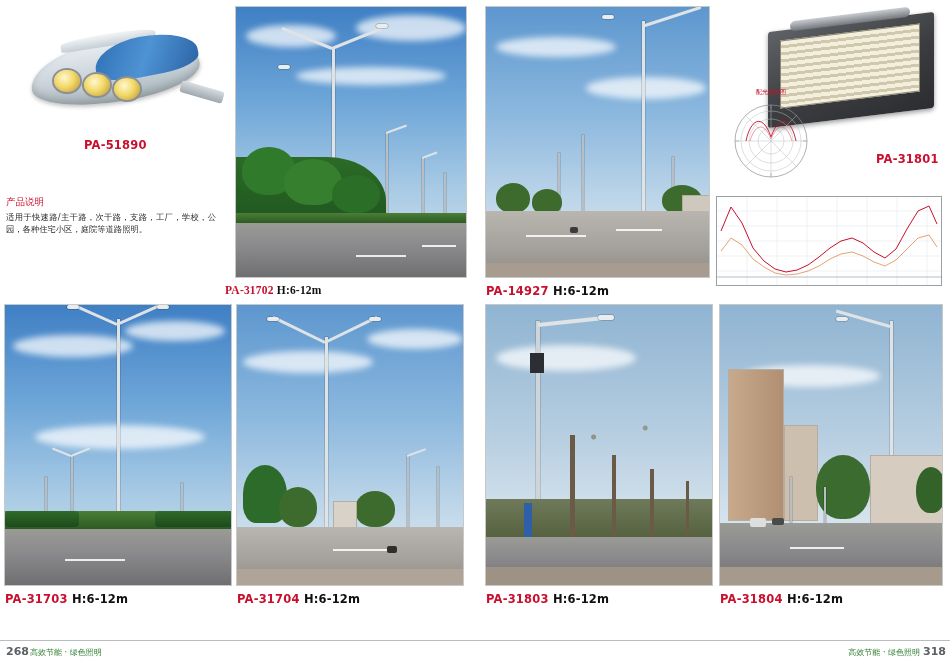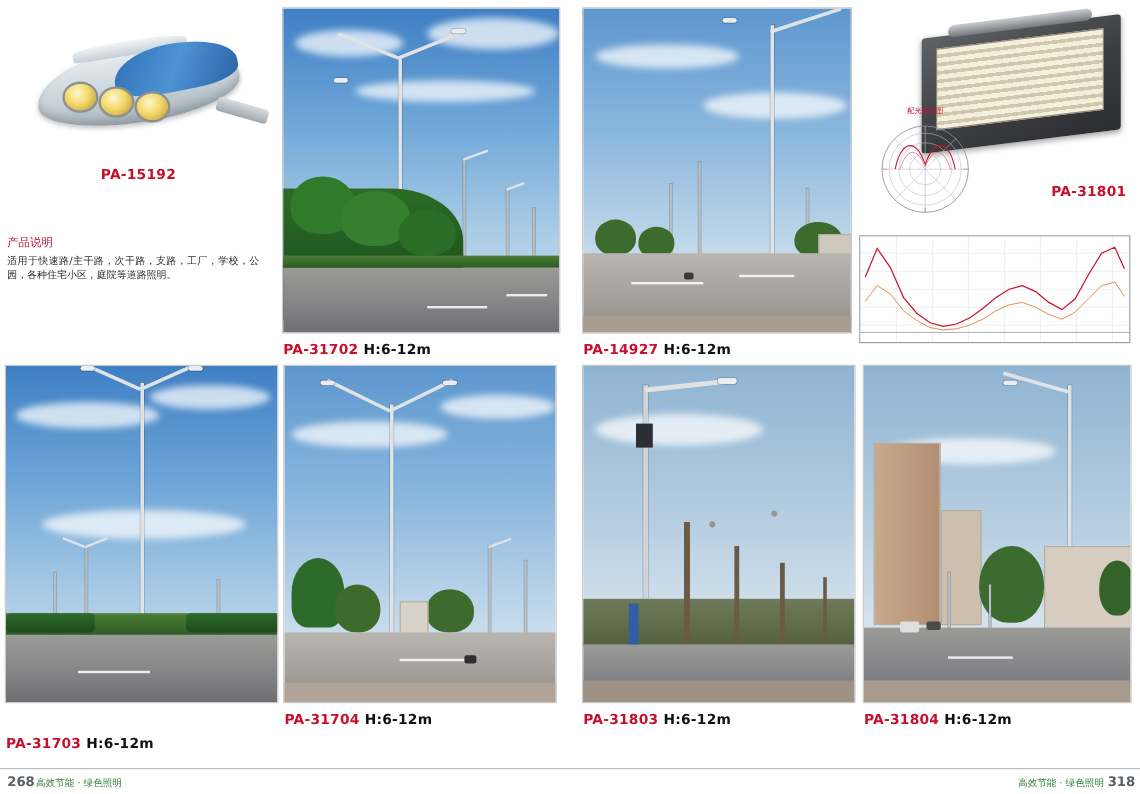--- a/index.html
+++ b/index.html
@@ -178,21 +178,21 @@
   <div id="prod-31701">
     <div class="lum-body"></div>
     <div class="lum-top"></div>
     <div class="lum-blue"></div>
     <div class="lum-led" style="left:46px; top:58px;"></div>
     <div class="lum-led" style="left:76px; top:62px;"></div>
     <div class="lum-led" style="left:106px; top:66px;"></div>
     <div class="lum-arm"></div>
   </div>
   <div class="caption" style="left:84px; top:138px;">
-    <span>PA-15192</span>
+    <span>PA-51890</span>
   </div>
 
   <div id="textblock">
     <div class="tb-h">产品说明</div>
     <div class="tb-p">适用于快速路/主干路，次干路，支路，工厂，学校，公园，各种住宅小区，庭院等道路照明。</div>
   </div>
 
   <div class="photo" style="left:235px; top:6px; width:232px; height:272px;">
     <div class="sky"></div>
     <div class="cloud" style="left:10px; top:18px; width:90px; height:22px;"></div>
@@ -214,21 +214,21 @@
     <div style="position:absolute; left:0; top:150px; width:150px; height:110px; background:linear-gradient(to bottom,#2c6b27,#17491a); border-radius:0 40% 0 0;"></div>
     <div class="tree" style="left:6px; top:140px; width:54px; height:48px; background:#2f7a2b;"></div>
     <div class="tree" style="left:48px; top:152px; width:58px; height:46px; background:#357f2f;"></div>
     <div class="tree" style="left:96px; top:168px; width:48px; height:38px; background:#2b6e28;"></div>
 
     <div class="road" style="height:54px;"></div>
     <div class="grass" style="left:0; bottom:54px; width:100%; height:10px;"></div>
     <div class="lanemark" style="left:120px; bottom:20px; width:50px;"></div>
     <div class="lanemark" style="left:186px; bottom:30px; width:34px;"></div>
   </div>
-  <div class="caption" style="left:236px; top:284px;">
+  <div class="caption" style="left:225px; top:284px;font-family:Liberation Serif, serif;">
     <span>PA-31702</span>
     <span class="h">H:6-12m</span>
   </div>
 
   <div class="photo" style="left:485px; top:6px; width:225px; height:272px;">
     <div class="sky pale"></div>
     <div class="cloud" style="left:10px; top:30px; width:120px; height:20px;"></div>
     <div class="cloud" style="left:100px; top:70px; width:120px; height:22px;"></div>
 
     <div class="pole" style="left:156px; top:14px; height:214px;"></div>
@@ -328,21 +328,21 @@
     <div class="arm" style="left:66px; top:150px; width:20px; height:2px; transform:rotate(202deg);"></div>
     <div class="pole dark" style="left:40px; top:172px; height:76px; width:2px;"></div>
     <div class="pole dark" style="left:176px; top:178px; height:68px; width:2px;"></div>
 
     <div class="road" style="height:56px;"></div>
     <div class="grass" style="left:0; bottom:56px; width:100%; height:18px;"></div>
     <div class="hedge" style="left:0; bottom:58px; width:74px; height:16px;"></div>
     <div class="hedge" style="left:150px; bottom:58px; width:78px; height:16px;"></div>
     <div class="lanemark" style="left:60px; bottom:24px; width:60px;"></div>
   </div>
-  <div class="caption" style="left:5px; top:612px;">
+  <div class="caption" style="left:5px; top:592px;">
     <span>PA-31703</span>
     <span class="h">H:6-12m</span>
   </div>
 
   <div class="photo" style="left:236px; top:304px; width:228px; height:282px;">
     <div class="sky pale"></div>
     <div class="cloud" style="left:6px; top:46px; width:130px; height:22px;"></div>
     <div class="cloud" style="left:130px; top:24px; width:96px; height:20px;"></div>
 
     <div class="pole" style="left:88px; top:32px; height:226px;"></div>

